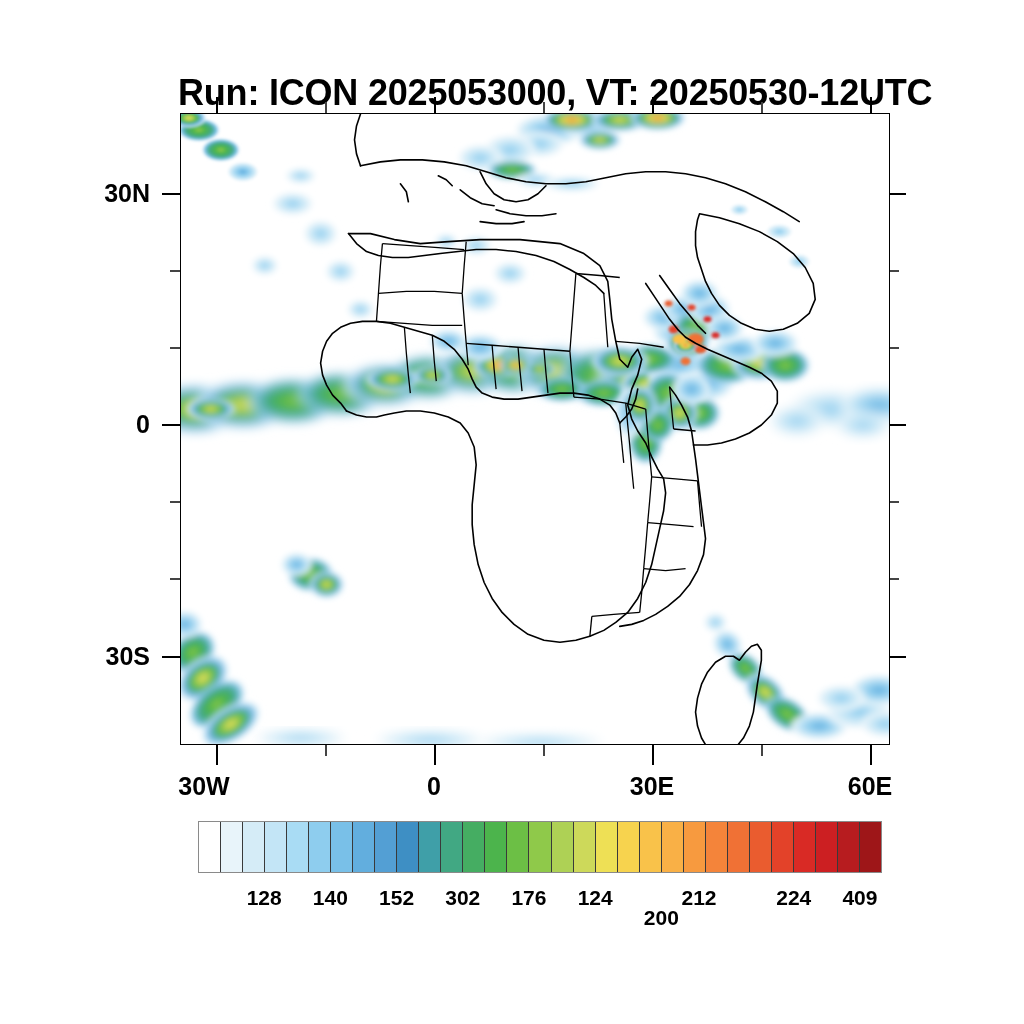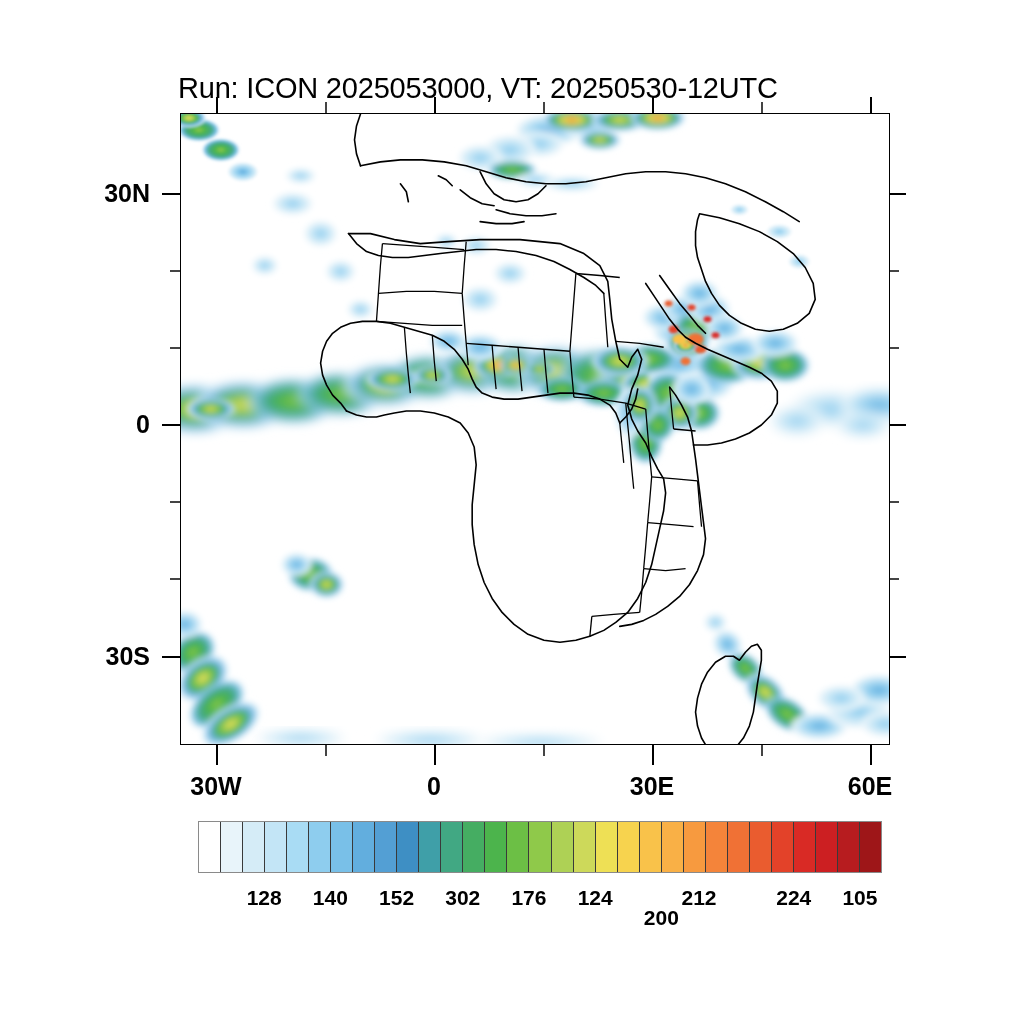--- a/index.html
+++ b/index.html
@@ -4,21 +4,21 @@
 <style>
   html,body{margin:0;padding:0;background:#ffffff;}
   body{width:1024px;height:1024px;position:relative;overflow:hidden;
        font-family:"Liberation Sans",sans-serif;color:#000;}
 
   #root{position:absolute;left:0;top:0;width:1024px;height:1024px;}
 
   
   .title{position:absolute;left:160px;top:20px;font-size:35px;font-weight:bold;
          letter-spacing:-.3px;white-space:nowrap;}
-  .subtitle{position:absolute;left:178px;top:72px;font-size:29px;font-weight:normal;
+  .subtitle{position:absolute;left:178px;top:72px;font-size:36px;font-weight:bold;
             letter-spacing:-.2px;white-space:nowrap;text-align:center;}
 
   
   #plot{position:absolute;left:180px;top:113px;width:710px;height:632px;
         box-sizing:border-box;border:1.6px solid #000;background:#fff;overflow:hidden;}
   #mapsvg{position:absolute;left:0;top:0;width:100%;height:100%;display:block;}
 
   
   .tick{position:absolute;background:#000;}
   .tk-v{width:1.6px;}
@@ -399,21 +399,21 @@
     <div class="tick tk-v" style="left:870px;top:97px;height:16px;"></div>
     <div class="tick tk-v" style="left:325px;top:102px;height:11px;background:#444;"></div>
     <div class="tick tk-v" style="left:543px;top:102px;height:11px;background:#444;"></div>
     <div class="tick tk-v" style="left:761px;top:102px;height:11px;background:#444;"></div>
   </div>
 
   <div class="ylab" style="left:40px;top:193px;width:110px;">30N</div>
   <div class="ylab" style="left:40px;top:424px;width:110px;">0</div>
   <div class="ylab" style="left:40px;top:656px;width:110px;">30S</div>
 
-  <div class="xlab" style="left:216px;top:772px;">30W</div>
+  <div class="xlab" style="left:204px;top:772px;">30W</div>
   <div class="xlab" style="left:434px;top:772px;">0</div>
   <div class="xlab" style="left:652px;top:772px;">30E</div>
   <div class="xlab" style="left:870px;top:772px;">60E</div>
 
   <div id="cbar">
       <div class="cell" style="background: rgb(255, 255, 255);"></div>
       <div class="cell" style="background: rgb(232, 244, 250);"></div>
       <div class="cell" style="background: rgb(213, 236, 247);"></div>
       <div class="cell" style="background: rgb(195, 229, 246);"></div>
       <div class="cell" style="background: rgb(169, 220, 244);"></div>
@@ -447,16 +447,16 @@
   <div id="cbar-labels">
       <div class="cblab" style="left: 264.194px;">128</div>
       <div class="cblab" style="left: 330.387px;">140</div>
       <div class="cblab" style="left: 396.581px;">152</div>
       <div class="cblab" style="left: 462.774px;">302</div>
       <div class="cblab" style="left: 528.968px;">176</div>
       <div class="cblab" style="left: 595.161px;">124</div>
       <div class="cblab" style="left: 661.355px; margin-top: 20px;">200</div>
       <div class="cblab" style="left: 699px;">212</div>
       <div class="cblab" style="left: 793.742px;">224</div>
-      <div class="cblab" style="left: 859.935px;">105</div>
+      <div class="cblab" style="left: 859.935px;">409</div>
     </div>
 
 </div>
 
 </body></html>

